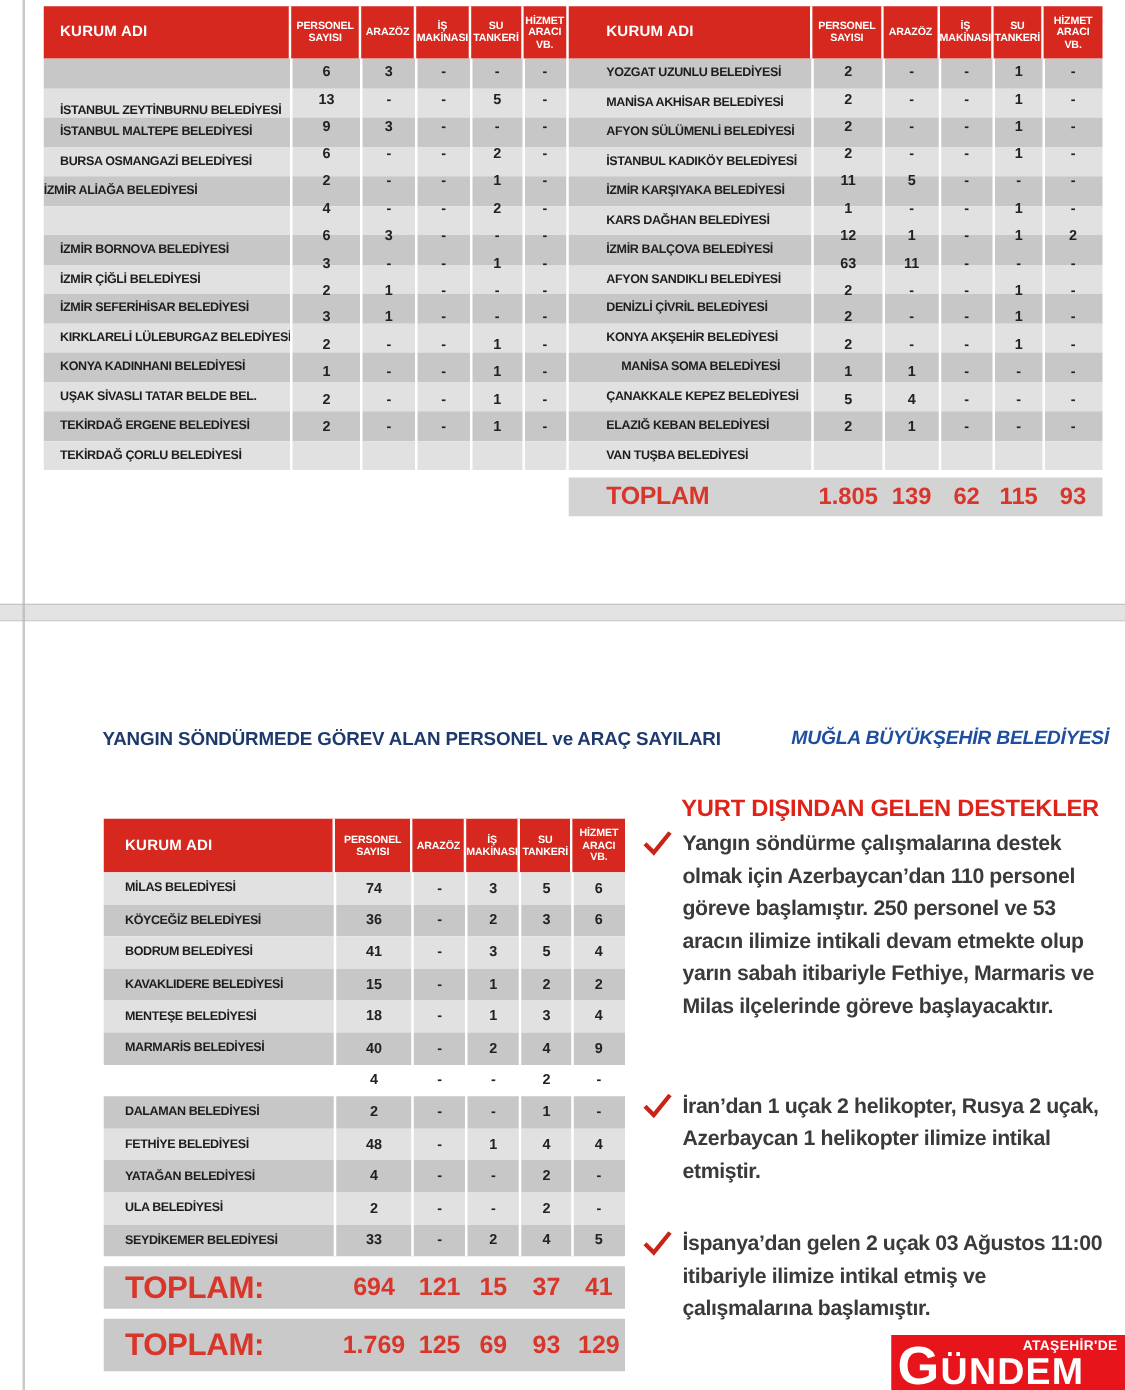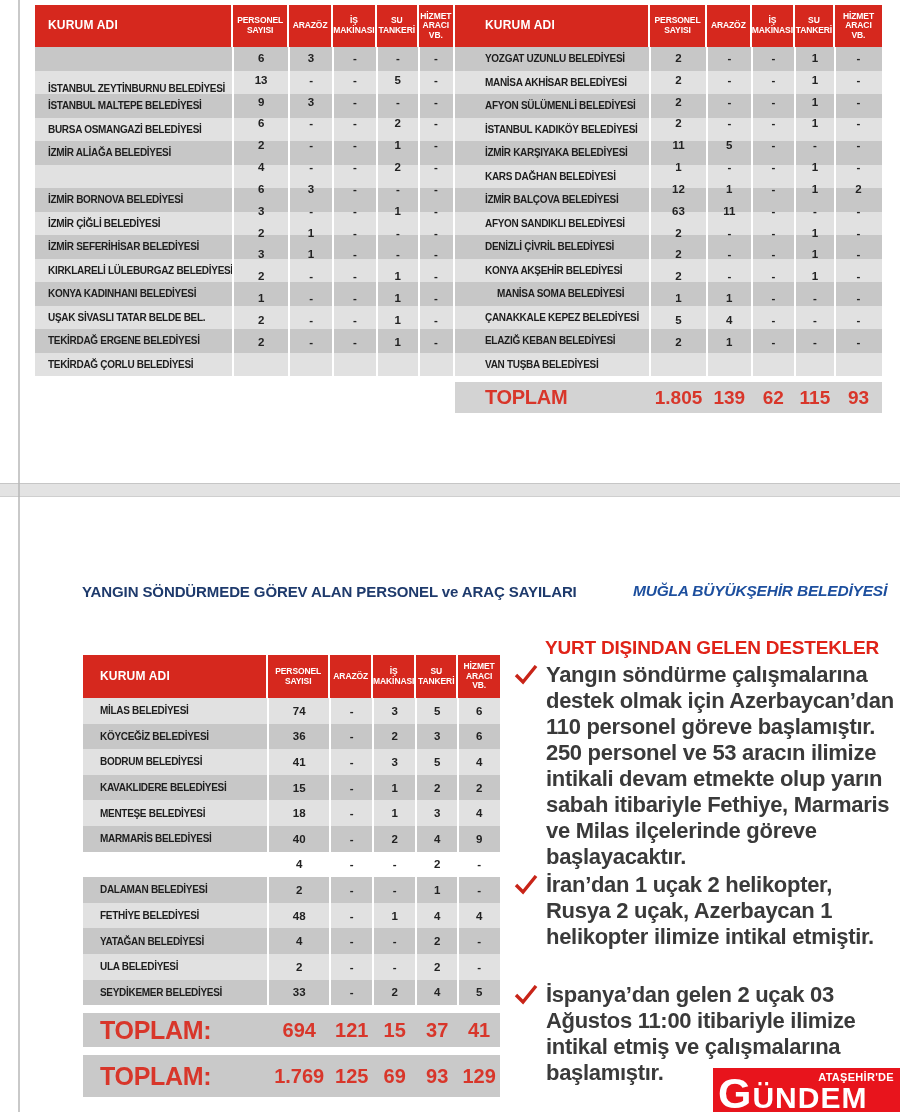--- a/index.html
+++ b/index.html
@@ -48,21 +48,21 @@
               color:var(--title-navy,#1e3a6c);letter-spacing:-.1px;white-space:nowrap;}
   .title-right{position:absolute;left:633px;top:85px;font-size:15.5px;font-weight:700;font-style:italic;
                color:var(--mugla-blue,#1d4f9e);letter-spacing:-.2px;white-space:nowrap;}
   .support-heading{position:absolute;left:545px;top:140px;font-size:19px;font-weight:700;
                    color:var(--heading-red,#e02318);letter-spacing:-.2px;white-space:nowrap;}
   .bullet{position:absolute;left:514px;width:380px;display:flex;align-items:flex-start;gap:8px;}
   .bullet-1{top:165px;}
   .bullet-2{top:375px;}
   .bullet-3{top:485px;}
   .check{flex:0 0 auto;margin-top:3px;}
-  .bullet-text{font-size:22px;font-weight:700;color:var(--text-dark,#3a3a3a);line-height:26px;letter-spacing:-.3px;}
+  .bullet-text{font-size:17px;font-weight:700;color:var(--text-dark,#3a3a3a);line-height:26px;letter-spacing:-.3px;}
 
   
   .logo{position:absolute;left:713px;top:571px;width:187px;height:44px;background:var(--logo-red,#e8141c);
         overflow:hidden;}
   .logo-small{position:absolute;top:3px;right:6px;font-size:11px;font-weight:700;color:#fff;letter-spacing:.3px;}
   .logo-main{position:absolute;left:5px;bottom:-3px;display:block;font-weight:700;font-size:30px;
              color:#fff;letter-spacing:1px;line-height:1;}
   .logo-main::first-letter{font-size:43px;}
 </style>
 </head>
@@ -93,21 +93,21 @@
           <div class="band light" style="top: 23.5px; height: 23.5px;">
             <span class="rowname" style="padding-left: 13px; margin-top: 12px;">İSTANBUL ZEYTİNBURNU BELEDİYESİ</span>
           </div>
           <div class="band dark" style="top: 47px; height: 23.5px;">
             <span class="rowname" style="padding-left: 13px;">İSTANBUL MALTEPE BELEDİYESİ</span>
           </div>
           <div class="band light" style="top: 70.5px; height: 23.5px;">
             <span class="rowname" style="padding-left: 13px;">BURSA OSMANGAZİ BELEDİYESİ</span>
           </div>
           <div class="band dark" style="top: 94px; height: 23.5px;">
-            <span class="rowname" style="padding-left: 13px;">İZMİR ALİAĞA BELEDİYESİ</span>
+            <span class="rowname" style="">İZMİR ALİAĞA BELEDİYESİ</span>
           </div>
           <div class="band light" style="top: 117.5px; height: 23.5px;">
             <span class="rowname" style="padding-left: 8px; margin-top: 40px;">İZMİR BAYRAKLI BELEDİYESİ</span>
           </div>
           <div class="band dark" style="top: 141px; height: 23.5px;">
             <span class="rowname" style="padding-left: 13px;">İZMİR BORNOVA BELEDİYESİ</span>
           </div>
           <div class="band light" style="top: 164.5px; height: 23.5px;">
             <span class="rowname" style="padding-left: 13px;">İZMİR ÇİĞLİ BELEDİYESİ</span>
           </div>

